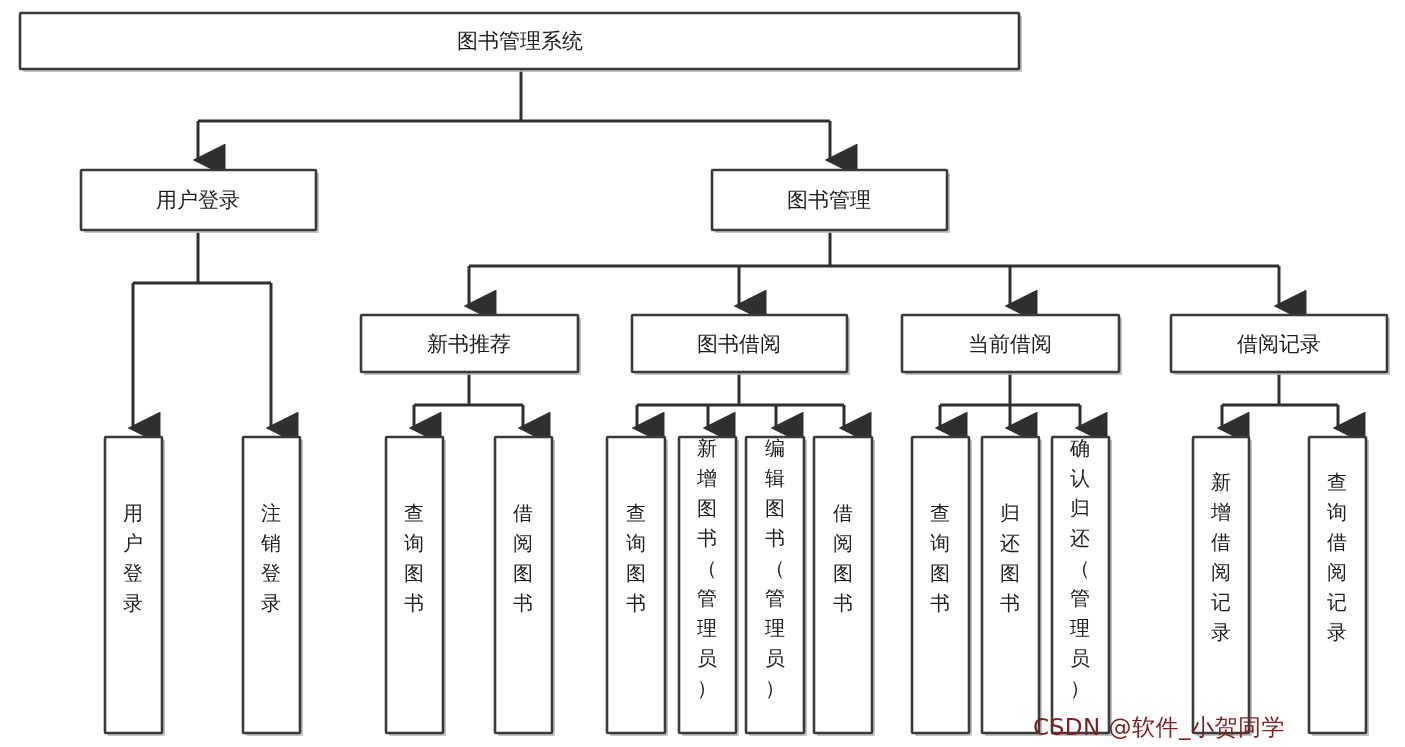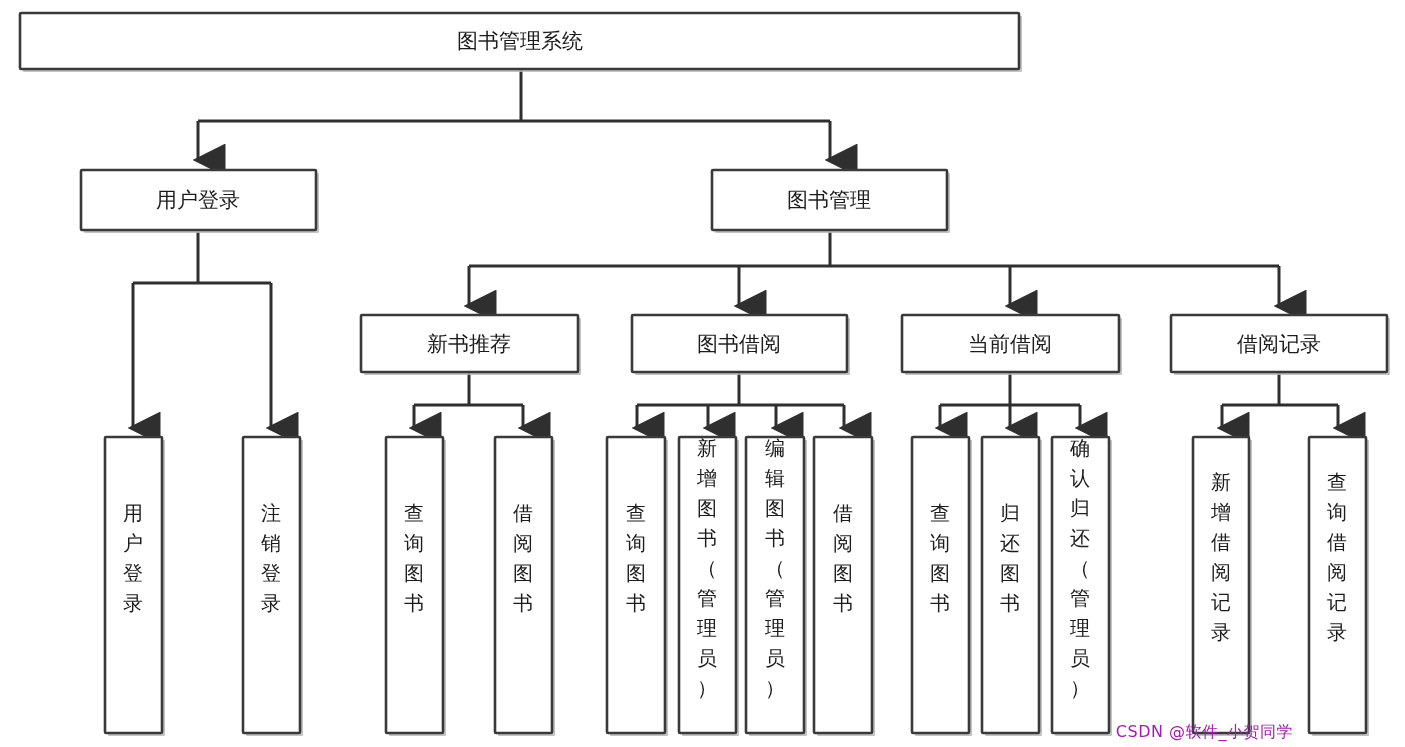--- a/index.html
+++ b/index.html
@@ -54,25 +54,25 @@
     dominant-baseline: middle;
   }
   .node-label-vertical {
     fill: #1c1c1c;
     font-family: "DejaVu Sans", "Liberation Sans", sans-serif;
     font-size: 20px;
     text-anchor: middle;
   }
   .watermark {
     position: absolute;
-    right: 10px;
+    right: 18px;
     bottom: 4px;
     font-family: "DejaVu Sans", "Liberation Sans", sans-serif;
-    font-size: 16px;
-    color: #a21caf;
+    font-size: 23px;
+    color: #7f1d1d;
     white-space: nowrap;
     letter-spacing: 0.5px;
     user-select: none;
   }
 </style>
 </head>
 <body>
 
 <div id="diagram-root">
 

